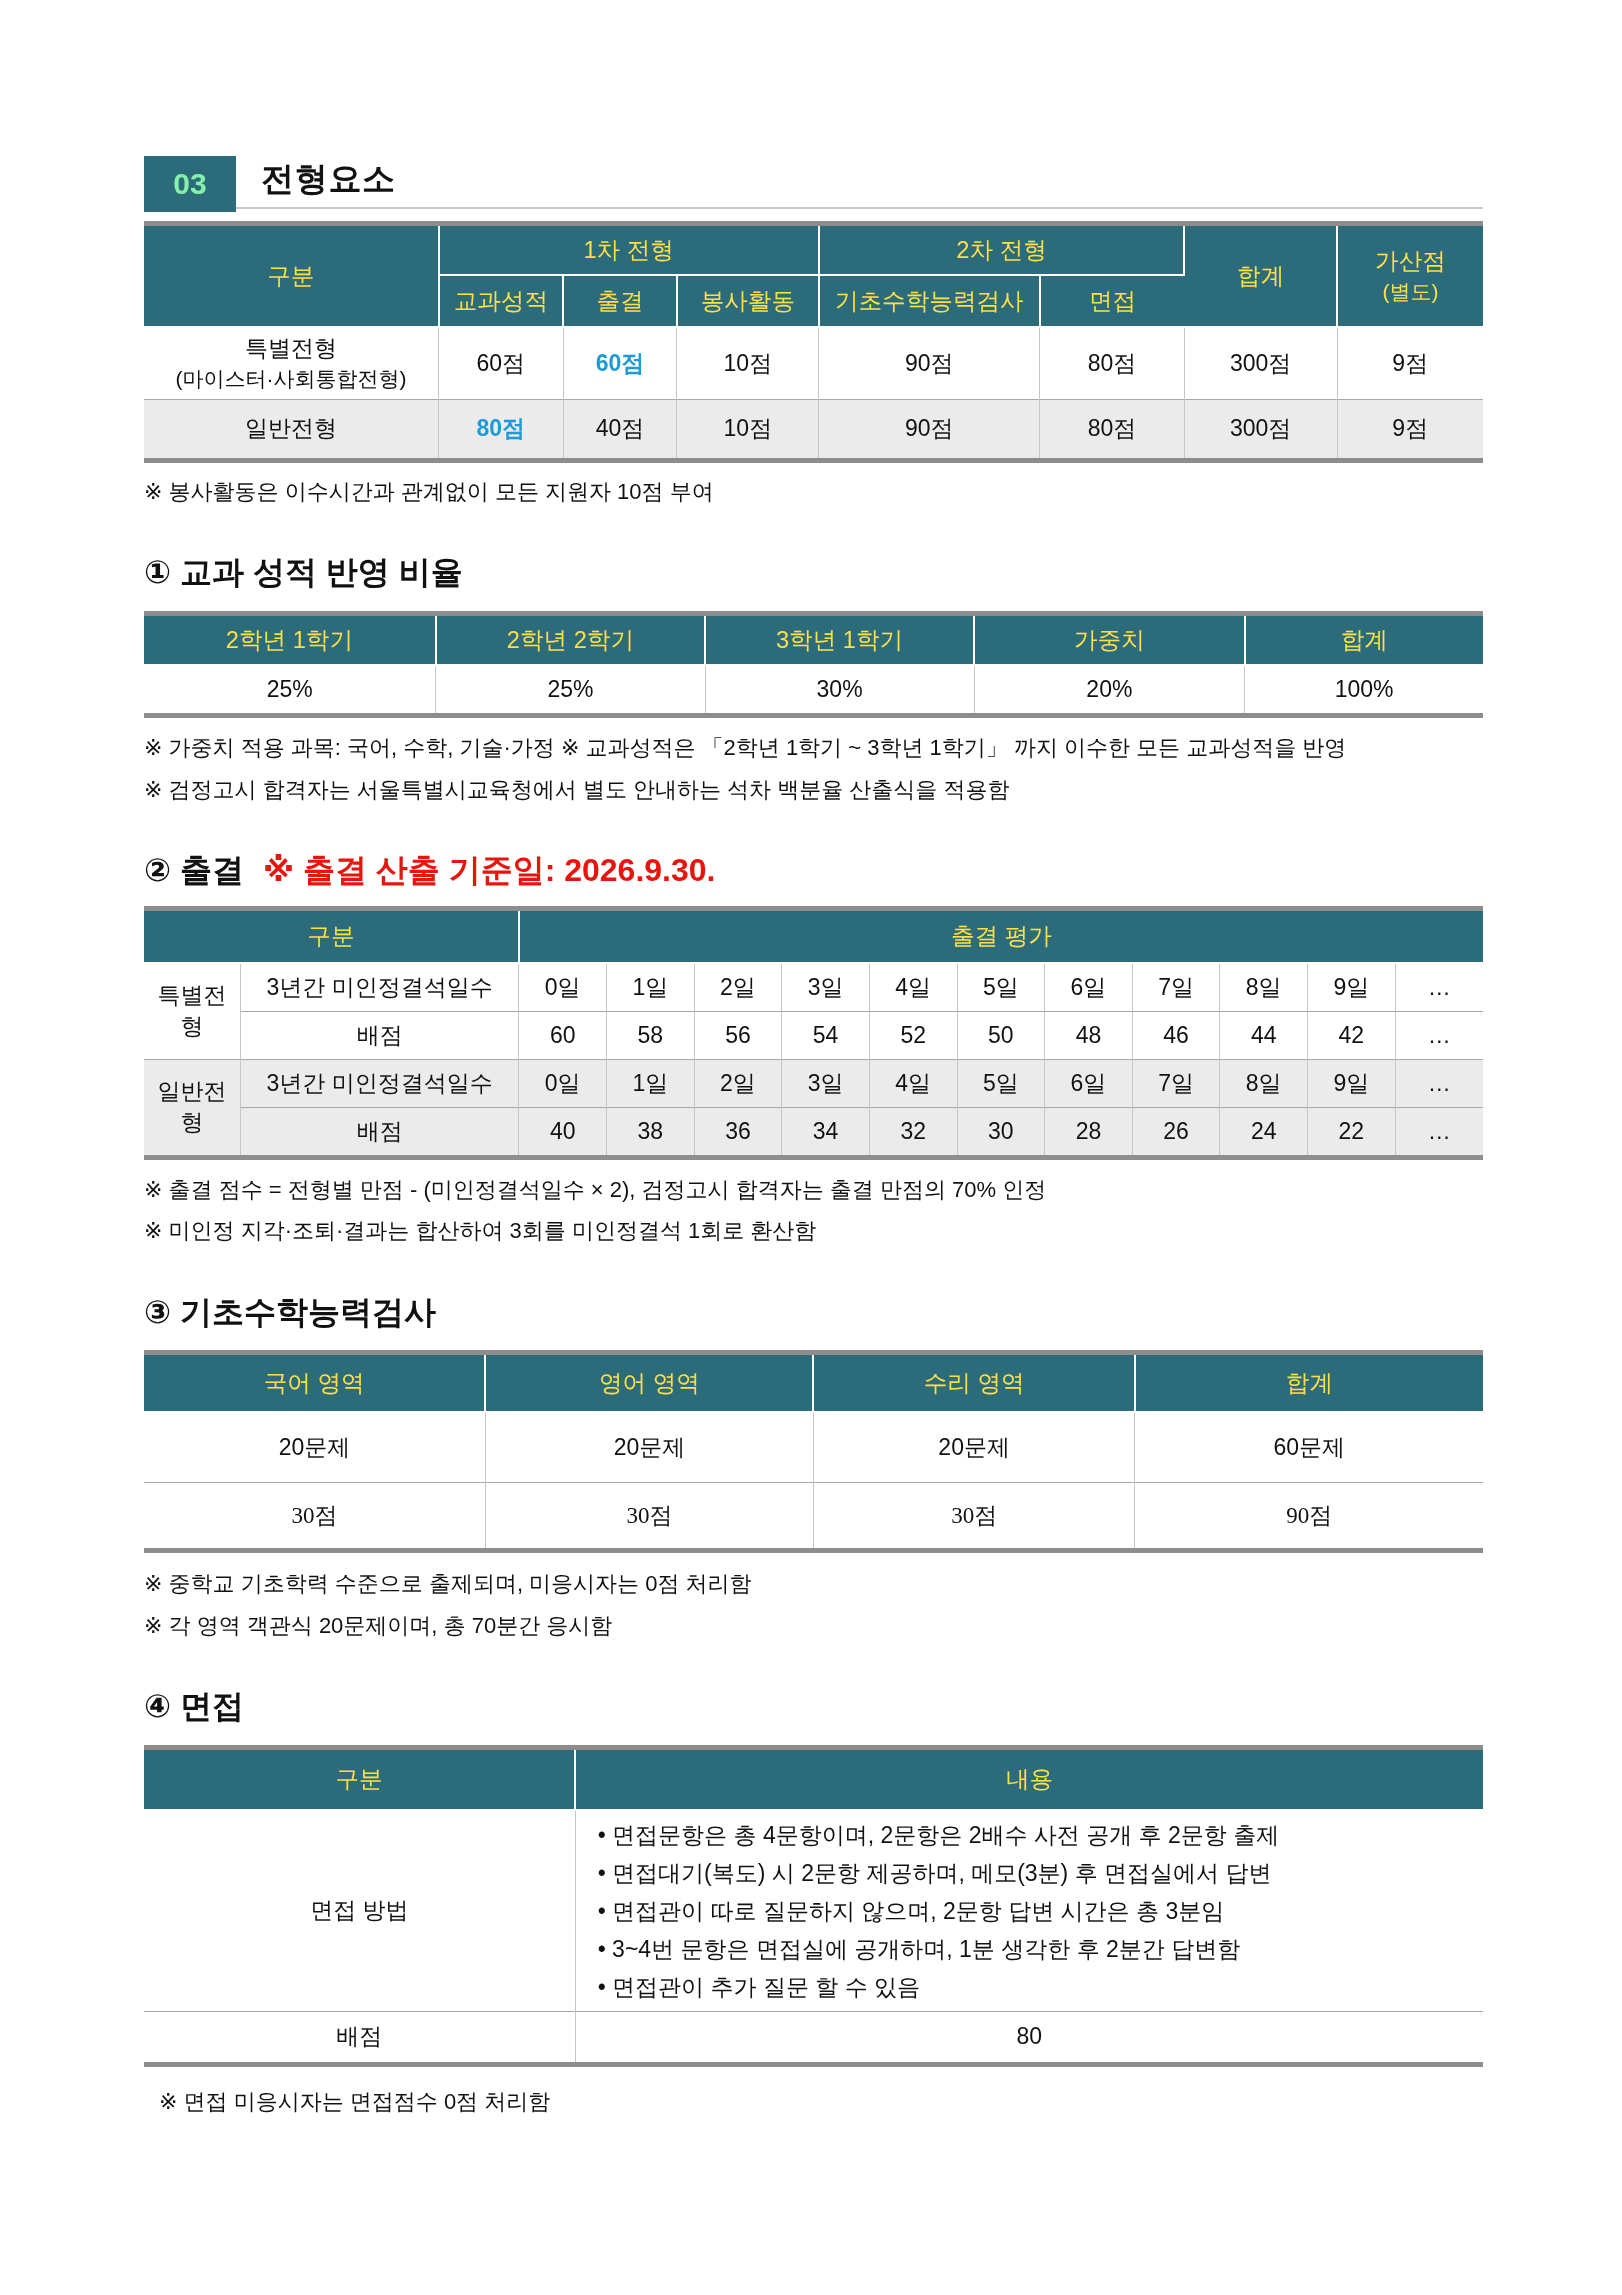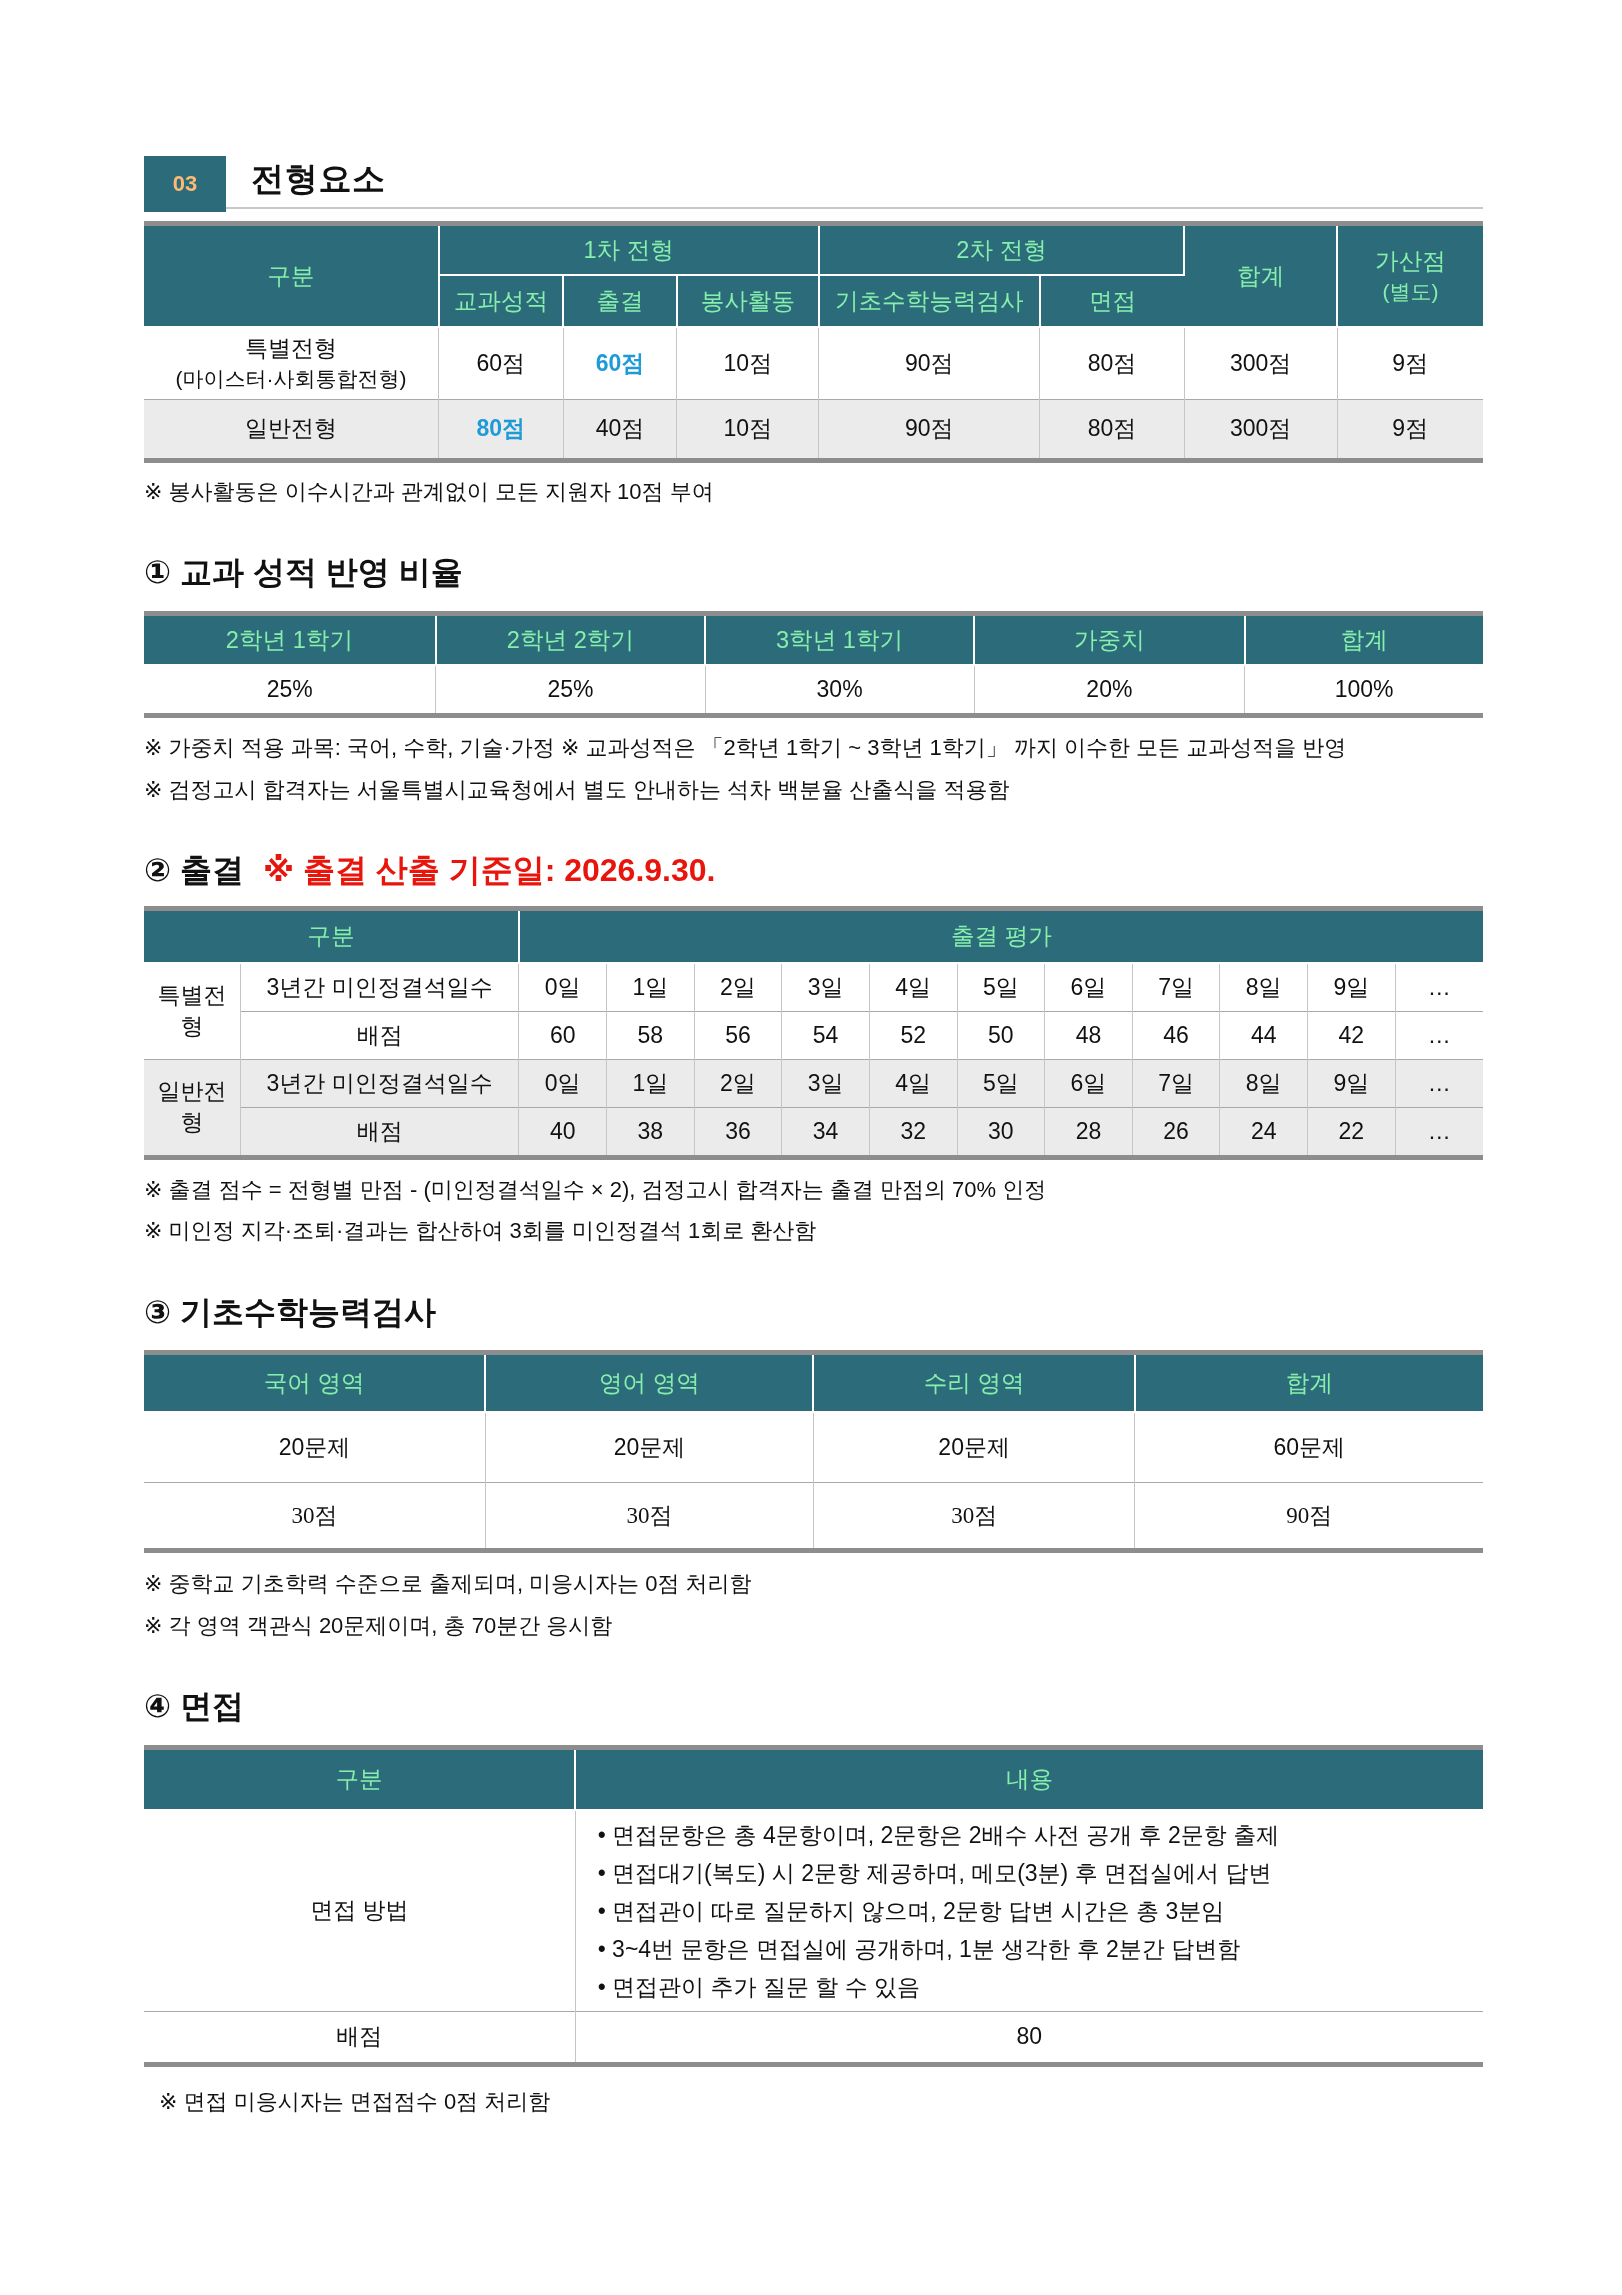--- a/index.html
+++ b/index.html
@@ -6,33 +6,33 @@
   body{
     width:1623px;height:2295px;background:#ffffff;position:relative;
     font-family:"Liberation Sans","DejaVu Sans",sans-serif;color:#111;
     -webkit-font-smoothing:antialiased;
   }
   .content{position:absolute;left:144px;top:156px;width:1339px;}
 
   
   .title-row{display:flex;align-items:center;border-bottom:2px solid #c9c9c9;padding-bottom:3.9px;}
   .badge{
-    width:82px;height:56px;background:var(--teal);color:#fdba74;
+    width:92px;height:56px;background:var(--teal);color:#86efac;
     display:flex;align-items:center;justify-content:center;
-    font-size:22px;font-weight:bold;margin-bottom:-9.2px;
+    font-size:30px;font-weight:bold;margin-bottom:-9.2px;
   }
   .page-title{font-size:33px;font-weight:bold;margin-left:25px;letter-spacing:0.7px;}
 
   
   table.tbl{
     width:100%;border-collapse:collapse;table-layout:fixed;
     border-top:5.9px solid #8d8d8d;border-bottom:5.9px solid #8d8d8d;
   }
   table.tbl th{
-    background:var(--teal);color:#86efac;font-weight:normal;font-size:23.6px;
+    background:var(--teal);color:#fde047;font-weight:normal;font-size:23.6px;
     border-right:2px solid #ffffff;border-bottom:2px solid #ffffff;
     text-align:center;vertical-align:middle;padding:0 3.9px;margin-left:38px;
   }
   table.tbl th:last-child{border-right:none;}
   table.tbl td{
     font-size:23px;text-align:center;vertical-align:middle;
     border-right:1.3px solid #c6c6c6;padding:0 3.9px;background:#fff;
   }
   table.tbl td:last-child{border-right:none;}
   table.tbl tbody tr + tr td{border-top:1.3px solid #a9a9a9;}

